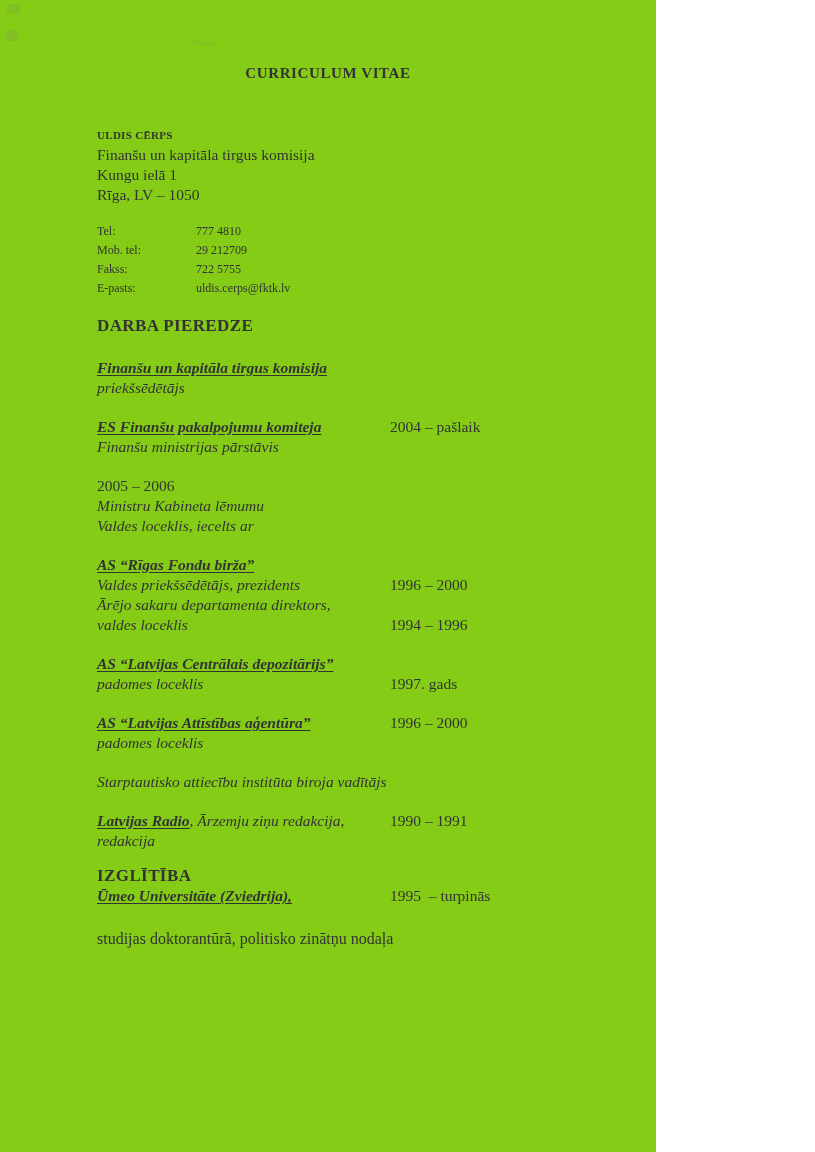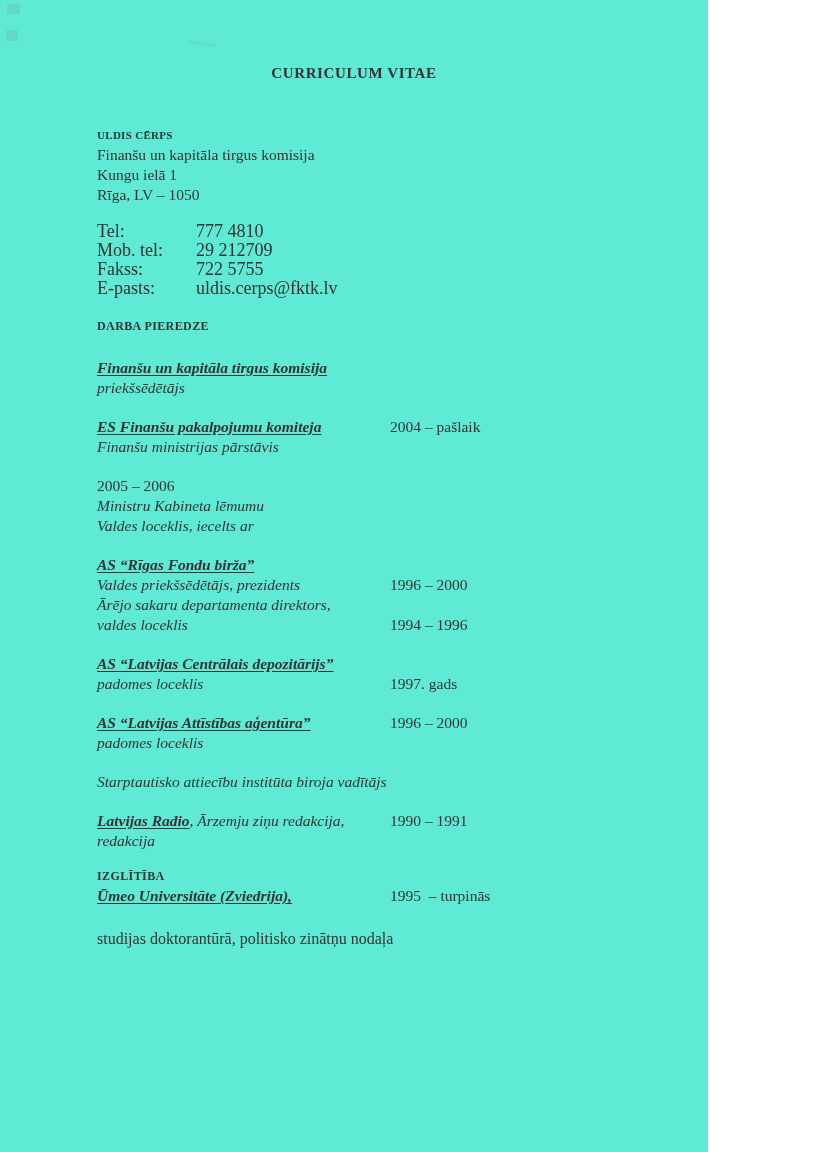--- a/index.html
+++ b/index.html
@@ -2,23 +2,23 @@
 <html><head>
 <meta charset="utf-8">
 <style>
   html, body {
     margin: 0;
     padding: 0;
     background: #ffffff;
   }
   .page {
     position: relative;
-    width: 708px;
+    width: 656px;
     height: 1152px;
-    background: #5eead4;
+    background: #84cc16;
     font-family: "Liberation Serif", serif;
     color: #333333;
     overflow: hidden;
   }
   .artifact {
     position: absolute;
     background: rgba(110,110,110,0.14);
     border-radius: 2px;
   }
   .a1 { left: 7px;  top: 4px;  width: 13px; height: 10px; }
@@ -42,29 +42,29 @@
   .person-name {
     font-weight: bold;
     font-size: 11px;
     line-height: 20px;
     letter-spacing: 0.3px;
   }
   .addr {
     font-size: 15.5px;
     line-height: 20px;
   }
-  .contact { margin-top: 17px; font-size: 18px; }
+  .contact { margin-top: 17px; font-size: 12px; }
   .crow { display: flex; line-height: 19px; }
   .clabel { width: 99px; flex: 0 0 99px; }
   .born { margin-top: 18px; }
 
   .section-heading {
     margin: 0;
     margin-top: 18px;
-    font-size: 12px;
+    font-size: 17px;
     font-weight: bold;
     letter-spacing: 0.4px;
     line-height: 20px;
   }
   .heading-exp { margin-top: 18px; }
   .heading-edu { margin-top: 15px; }
 
   .entry { margin-top: 19px; font-size: 15.5px; }
   .entry.first { margin-top: 22px; }
   .entry.edu-entry { margin-top: 0; }

